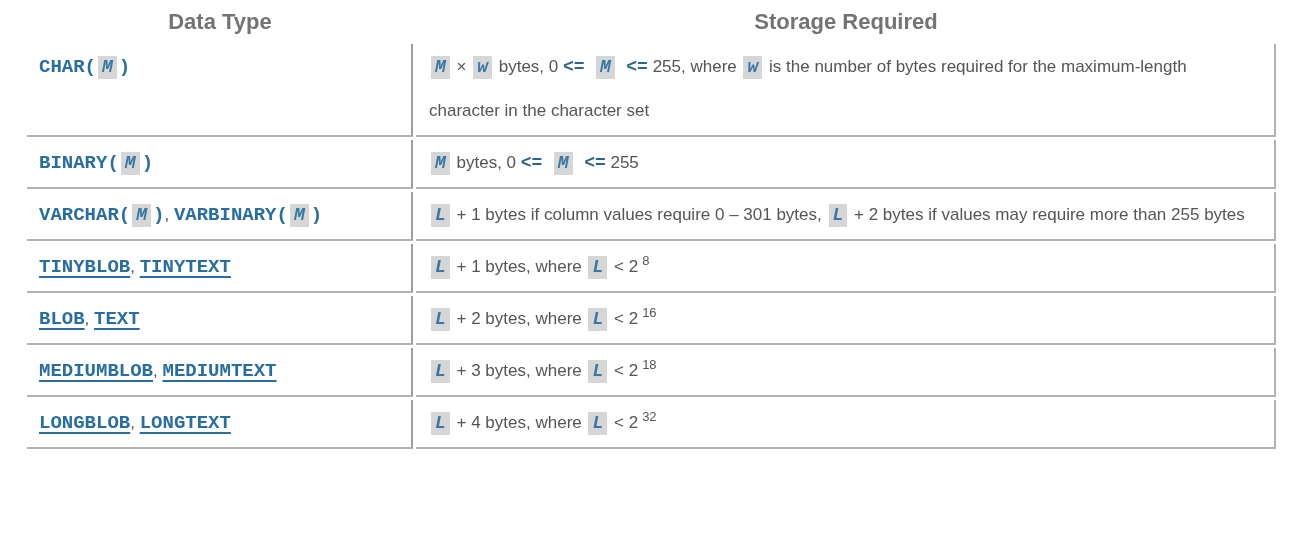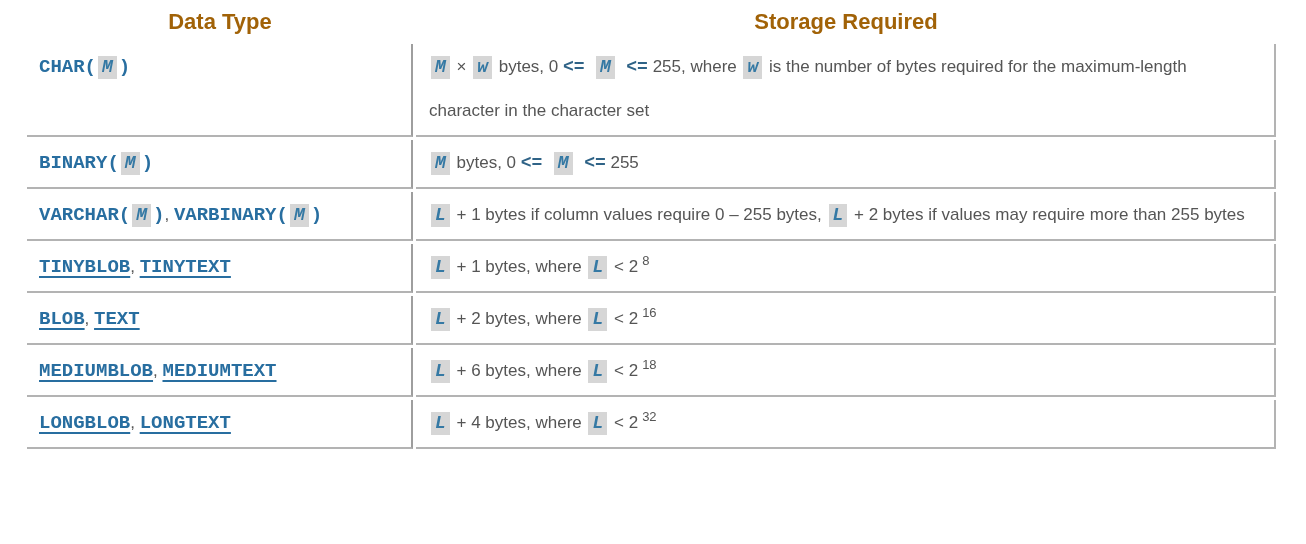--- a/index.html
+++ b/index.html
@@ -16,21 +16,21 @@
   .doc-table {
     border-collapse: separate;
     border-spacing: 3px 3px;
     margin: 2px 0 0 24px;
     width: 1249px;
     table-layout: fixed;
   }
   .doc-table th {
     font-size: 22px;
     font-weight: bold;
-    color: #a16207;
+    color: #737373;
     text-align: center;
     padding: 4px 0 6px 0;
     border: none;
     margin-top: 13px;
   }
   .doc-table td {
     vertical-align: top;
     font-size: 17px;
     color: #555555;
     line-height: 44px;
@@ -108,32 +108,32 @@
   <tr>
         <td class="type-cell"><span class="code-token">CHAR(</span><em class="var-token">M</em><span class="code-token">)</span></td>
         <td class="storage-cell"><em class="var-token">M</em><span class="txt-run"> × </span><em class="var-token">w</em><span class="txt-run"> bytes, 0 </span><span class="op-token">&lt;=</span><span class="txt-run"> &nbsp;</span><em class="var-token">M</em><span class="txt-run">&nbsp; </span><span class="op-token">&lt;=</span><span class="txt-run"> 255, where </span><em class="var-token">w</em><span class="txt-run"> is the number of bytes required for the maximum-length character in the character set</span></td>
       </tr>
       <tr>
         <td class="type-cell"><span class="code-token">BINARY(</span><em class="var-token">M</em><span class="code-token">)</span></td>
         <td class="storage-cell"><em class="var-token">M</em><span class="txt-run"> bytes, 0 </span><span class="op-token">&lt;=</span><span class="txt-run"> &nbsp;</span><em class="var-token">M</em><span class="txt-run">&nbsp; </span><span class="op-token">&lt;=</span><span class="txt-run"> 255</span></td>
       </tr>
       <tr>
         <td class="type-cell"><span class="code-token">VARCHAR(</span><em class="var-token">M</em><span class="code-token">)</span><span class="txt-run">, </span><span class="code-token">VARBINARY(</span><em class="var-token">M</em><span class="code-token">)</span></td>
-        <td class="storage-cell"><em class="var-token">L</em><span class="txt-run"> + 1 bytes if column values require 0 – 255 bytes, </span><em class="var-token">L</em><span class="txt-run"> + 2 bytes if values may require more than 255 bytes</span></td>
+        <td class="storage-cell"><em class="var-token">L</em><span class="txt-run"> + 1 bytes if column values require 0 – 301 bytes, </span><em class="var-token">L</em><span class="txt-run"> + 2 bytes if values may require more than 255 bytes</span></td>
       </tr>
       <tr>
         <td class="type-cell"><a class="doclink">TINYBLOB</a><span class="txt-run">, </span><a class="doclink">TINYTEXT</a></td>
         <td class="storage-cell"><em class="var-token">L</em><span class="txt-run"> + 1 bytes, where </span><em class="var-token">L</em><span class="txt-run"> &lt; 2</span><sup class="sup-token">8</sup></td>
       </tr>
       <tr>
         <td class="type-cell"><a class="doclink">BLOB</a><span class="txt-run">, </span><a class="doclink">TEXT</a></td>
         <td class="storage-cell"><em class="var-token">L</em><span class="txt-run"> + 2 bytes, where </span><em class="var-token">L</em><span class="txt-run"> &lt; 2</span><sup class="sup-token">16</sup></td>
       </tr>
       <tr>
         <td class="type-cell"><a class="doclink">MEDIUMBLOB</a><span class="txt-run">, </span><a class="doclink">MEDIUMTEXT</a></td>
-        <td class="storage-cell"><em class="var-token">L</em><span class="txt-run"> + 6 bytes, where </span><em class="var-token">L</em><span class="txt-run"> &lt; 2</span><sup class="sup-token">18</sup></td>
+        <td class="storage-cell"><em class="var-token">L</em><span class="txt-run"> + 3 bytes, where </span><em class="var-token">L</em><span class="txt-run"> &lt; 2</span><sup class="sup-token">18</sup></td>
       </tr>
       <tr>
         <td class="type-cell"><a class="doclink">LONGBLOB</a><span class="txt-run">, </span><a class="doclink">LONGTEXT</a></td>
         <td class="storage-cell"><em class="var-token">L</em><span class="txt-run"> + 4 bytes, where </span><em class="var-token">L</em><span class="txt-run"> &lt; 2</span><sup class="sup-token">32</sup></td>
       </tr>
     </tbody>
 </table>
 
 </body></html>

